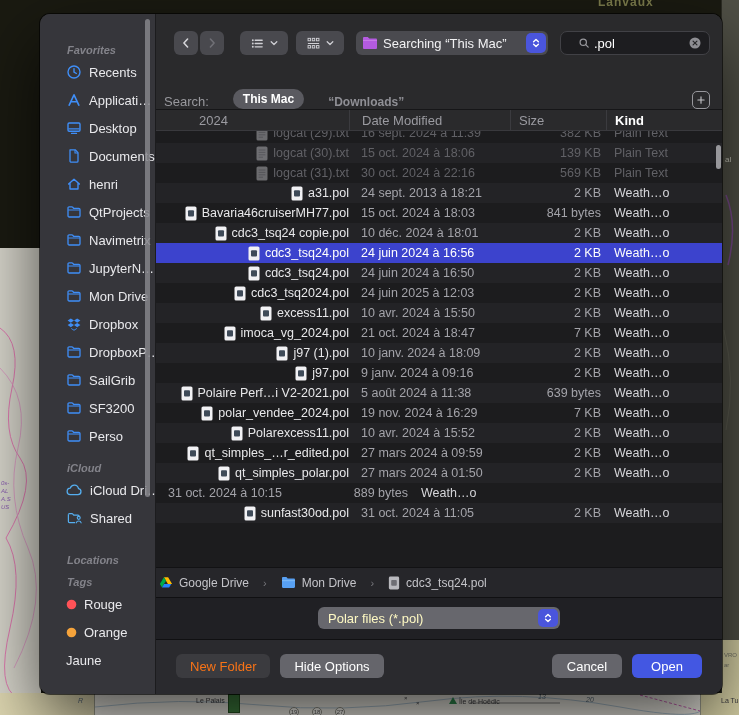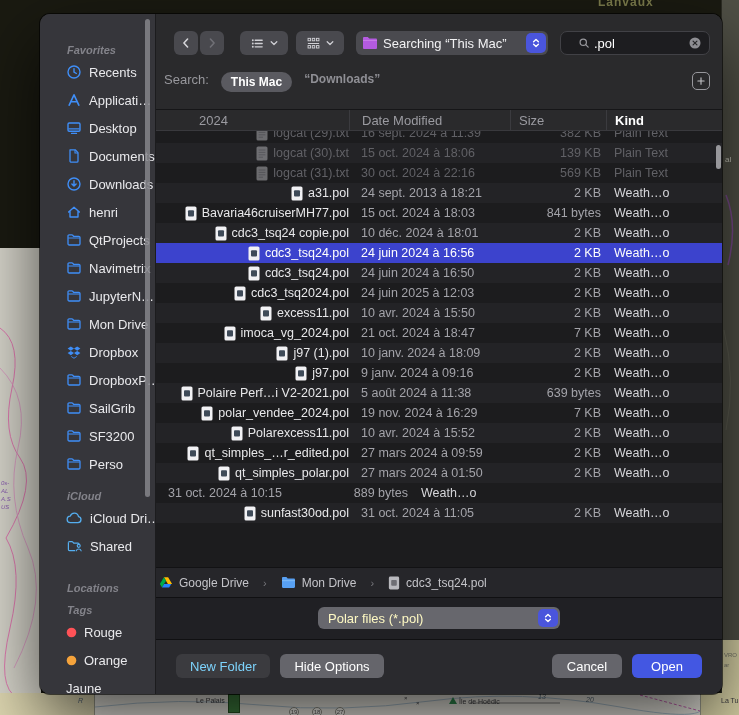--- a/index.html
+++ b/index.html
@@ -57,21 +57,21 @@
   .nav-btn { width:24px; }
   .nav-btn.fwd { margin-left:2px; }
   .view-btn { width:48px; gap:4px; margin-left:0; }
   .loc-dd { height:24px; width:192px; background:#4a4a4f; border-radius:6px; display:flex; align-items:center; padding:0 2px 0 6px; gap:5px; margin-left:12px; }
   .loc-dd .label { color:#f2f2f4; font-size:13px; white-space:nowrap; overflow:hidden; flex:1; }
   .stepper { width:20px; height:20px; background:#4a55dc; border-radius:5px; display:flex; align-items:center; justify-content:center; }
   .searchbox { height:24px; width:150px; margin-left:12px; background:#1d1d20; border:1px solid #414146; border-radius:7px; display:flex; align-items:center; padding:0 17px; gap:4px; }
   .searchbox input { background:transparent; border:none; outline:none; color:#fff; font-size:13px; width:90px; font-family:inherit; }
   .gap16 { width:16px; } .gap8 { width:8px; }
 
-  .scopebar { height:38px; display:flex; align-items:flex-start; padding-left:8px; gap:12px; position:relative; border-bottom:1px solid #161618; flex:0 0 auto; }
+  .scopebar { height:38px; display:flex; align-items:flex-end; padding-left:8px; gap:24px; position:relative; border-bottom:1px solid #161618; flex:0 0 auto; }
   .scope-label { color:#98989d; font-size:13px; }
   .scope-pill { background:#5a5a60; border-radius:11px; padding:3px 10px; color:#fff; font-weight:bold; font-size:12px; }
   .scope-other { color:#8f8f95; font-weight:bold; font-size:12px; }
   .plus-btn { position:absolute; right:12px; width:18px; height:18px; border:1.5px solid #97979c; border-radius:5px; display:flex; align-items:center; justify-content:center; }
 
   .listhdr { height:21px; display:flex; align-items:center; background:#2a2a2c; border-bottom:1px solid #39393d; position:relative; font-size:13px; color:#9b9ba1; flex:0 0 auto; }
   .listhdr .c-name { width:193px; padding-left:43px; }
   .listhdr .c-date { width:161px; padding-left:12px; border-left:1px solid #3b3b3f; height:100%; display:flex; align-items:center; }
   .listhdr .c-size { width:96px; padding-left:8px; border-left:1px solid #3b3b3f; height:100%; display:flex; align-items:center; }
   .listhdr .c-kind { flex:1; padding-left:8px; border-left:1px solid #3b3b3f; height:100%; display:flex; align-items:center; color:#fff; font-weight:bold; }
@@ -96,21 +96,21 @@
 
   .formatrow { height:42px; background:#202024; border-top:1px solid #101012; display:flex; justify-content:center; flex:0 0 auto; }
   .format-dd { margin-top:9px; width:242px; height:22px; background:#67676d; border-radius:6px; display:flex; align-items:center; padding:0 2px 0 10px; }
   .format-dd .label { flex:1; color:#fef9c3; font-size:13px; }
   .format-dd .stepper { width:20px; height:18px; }
 
   .btnrow { height:55px; background:#2a2a2e; border-top:1px solid #101012; display:flex; align-items:flex-start; justify-content:space-between; padding:14px 20px 0; flex:0 0 auto; }
   .btn-group { display:flex; gap:10px; }
   .btn { height:24px; border-radius:6px; font-size:13px; display:flex; align-items:center; justify-content:center; padding:0 14px; color:#fff; }
   .btn.gray { background:#65656b; }
-  .btn.disabled { background:#3b3b3f; color:#7dd3fc; }
+  .btn.disabled { background:#3b3b3f; color:#f97316; }
   .btn.primary { background:#4357e2; min-width:70px; }
   .btn.cancel { min-width:70px; }
 </style>
 </head>
 <body>
 
 <div class="map-top">
   <span class="map-top-label">Lanvaux</span>
 </div>
 <div class="map-left-light">
@@ -194,29 +194,20 @@
             <svg width="16" height="16" viewBox="0 0 16 16">
               <path d="M4 1.8h5.2L12 4.6V13a1.2 1.2 0 0 1-1.2 1.2H5.2A1.2 1.2 0 0 1 4 13z" stroke="#3f8ef7" stroke-width="1.3" fill="none" stroke-linejoin="round"></path>
               <path d="M9 2v3h3" stroke="#3f8ef7" stroke-width="1.1" fill="none"></path>
             </svg>
           </span>
           <span class="label">Documents</span>
         </div>
         <div class="sb-item">
           <span class="icon">
             <svg width="16" height="16" viewBox="0 0 16 16">
-              <circle cx="8" cy="8" r="6" stroke="#3f8ef7" stroke-width="1.4" fill="none"></circle>
-              <path d="M8 4.8v5M5.9 7.9 8 10l2.1-2.1" stroke="#3f8ef7" stroke-width="1.4" fill="none" stroke-linecap="round" stroke-linejoin="round"></path>
-            </svg>
-          </span>
-          <span class="label">Downloads</span>
-        </div>
-        <div class="sb-item">
-          <span class="icon">
-            <svg width="16" height="16" viewBox="0 0 16 16">
               <path d="M2.6 8 8 3.2 13.4 8M4 6.9V13h8V6.9" stroke="#3f8ef7" stroke-width="1.4" fill="none" stroke-linecap="round" stroke-linejoin="round"></path>
             </svg>
           </span>
           <span class="label">henri</span>
         </div>
         <div class="sb-item">
           <span class="icon">
             <svg width="16" height="16" viewBox="0 0 16 16">
               <path d="M2 4c0-.7.5-1.2 1.2-1.2h2.6c.4 0 .7.14.95.43l.9 1.07h5.15c.7 0 1.2.55 1.2 1.2v6.3c0 .7-.5 1.2-1.2 1.2H3.2c-.7 0-1.2-.5-1.2-1.2z" stroke="#3f8ef7" stroke-width="1.3" fill="none"></path>
               <path d="M2.2 6h11.6" stroke="#3f8ef7" stroke-width="1.1"></path>

